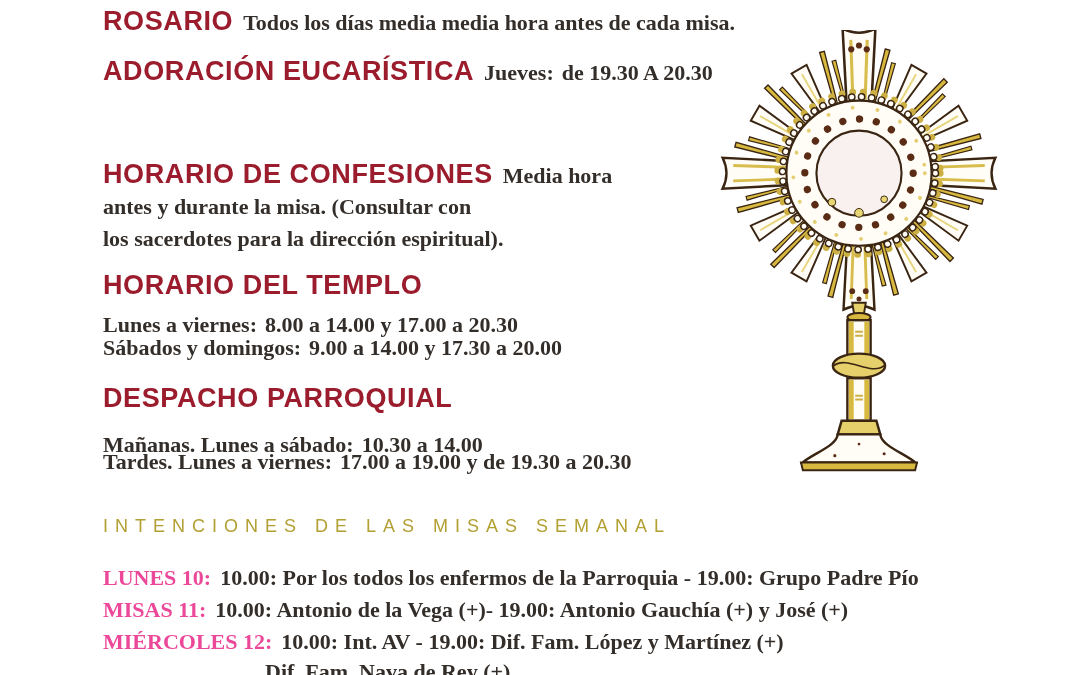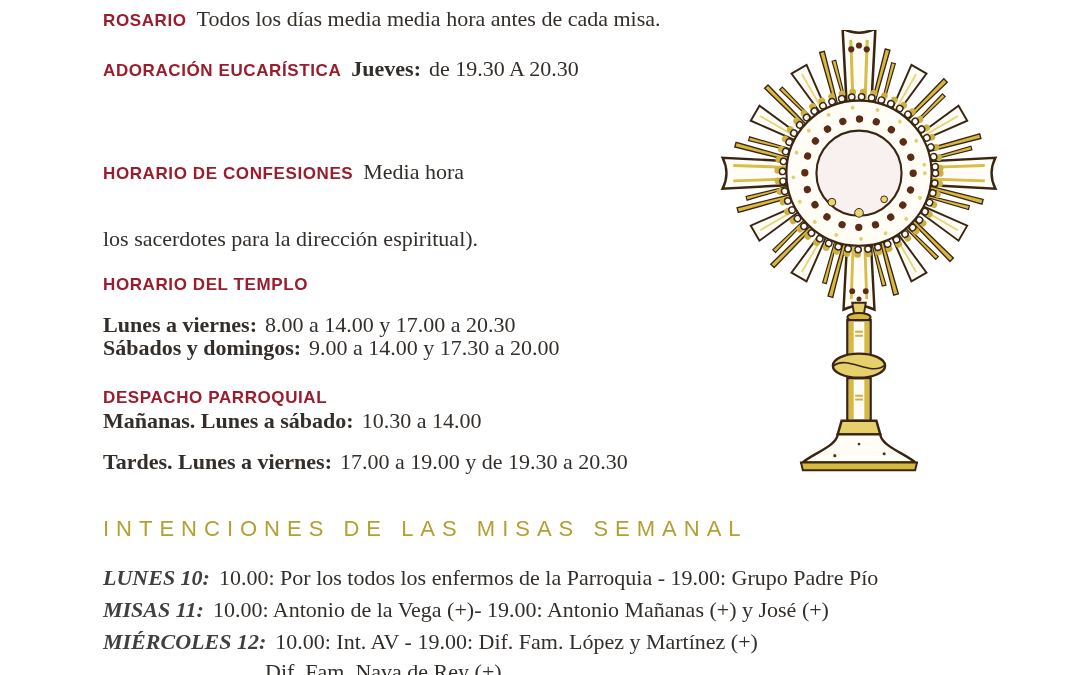--- a/index.html
+++ b/index.html
@@ -13,46 +13,45 @@
   }
   .row{
     position:absolute;
     left:103px;
     white-space:nowrap;
     line-height:1.15;
     font-size:22px;
   }
   .h{ 
     font-family:"Liberation Sans", sans-serif;
-    font-size:17px;
+    font-size:27px;
     font-weight:600;
     letter-spacing:0.6px;
     color:#9b1c2c;
     margin-right:10px;
   }
   .b{ 
     font-weight:bold;
     margin-right:8px;
     text-align:right;
   }
   .t{ 
-    font-weight:normal;
+    font-weight:bold;
   }
   .gold-heading{
     font-family:"Liberation Sans", sans-serif;
-    font-size:22px;
+    font-size:18px;
     font-weight:500;
     letter-spacing:7px;
     color:#b3a033;
   }
   .d{ 
     font-weight:bold;
-    color:#404040;
+    color:#ec4899;
     margin-right:9px;
-    font-style:italic;
   }
   .illus{
     position:absolute;
     left:693px;top:30px;
     width:332px;height:445px;
   }
 </style>
 </head>
 <body>
 
@@ -63,53 +62,56 @@
   </div>
 
   <div class="row" style="top:56px">
     <span class="h">ADORACIÓN EUCARÍSTICA</span><span class="b">Jueves:</span><span class="t">de 19.30 A 20.30</span>
   </div>
 
 
   <div class="row" style="top:159px">
     <span class="h">HORARIO DE CONFESIONES</span><span class="t">Media hora</span>
   </div>
+  <div class="row" style="top:194px">
+    <span class="t">antes y durante la misa. (Consultar con</span>
+  </div>
   <div class="row" style="top:226px">
     <span class="t">los sacerdotes para la dirección espiritual).</span>
   </div>
 
   <div class="row" style="top:270px">
     <span class="h">HORARIO DEL TEMPLO</span>
   </div>
   <div class="row" style="top:312px">
     <span class="b">Lunes a viernes:</span><span class="t">8.00 a 14.00 y 17.00 a 20.30</span>
   </div>
   <div class="row" style="top:335px">
     <span class="b">Sábados y domingos:</span><span class="t">9.00 a 14.00 y 17.30 a 20.00</span>
   </div>
 
   <div class="row" style="top:383px">
     <span class="h">DESPACHO PARROQUIAL</span>
   </div>
-  <div class="row" style="top:408px">
+  <div class="row" style="top:432px">
     <span class="b">Mañanas. Lunes a sábado:</span><span class="t">10.30 a 14.00</span>
   </div>
   <div class="row" style="top:449px">
     <span class="b">Tardes. Lunes a viernes:</span><span class="t">17.00 a 19.00 y de 19.30 a 20.30</span>
   </div>
 
   <div class="row gold-heading" style="top:516px">
     <span>INTENCIONES DE LAS MISAS SEMANAL</span>
   </div>
 
   <div class="row" style="top:565px">
     <span class="d">LUNES 10:</span><span class="t">10.00: Por los todos los enfermos de la Parroquia - 19.00: Grupo Padre Pío</span>
   </div>
   <div class="row" style="top:597px">
-    <span class="d">MISAS 11:</span><span class="t">10.00: Antonio de la Vega (+)- 19.00: Antonio Mañanas (+) y José (+)</span>
+    <span class="d">MISAS 11:</span><span class="t">10.00: Antonio de la Vega (+)- 19.00: Antonio Gauchía (+) y José (+)</span>
   </div>
   <div class="row" style="top:629px">
     <span class="d">MIÉRCOLES 12:</span><span class="t">10.00: Int. AV - 19.00: Dif. Fam. López y Martínez (+)</span>
   </div>
   <div class="row" style="top:659px;left:265px">
     <span class="t">Dif. Fam. Nava de Rey (+)</span>
   </div>
 
   <svg class="illus" viewBox="0 0 340 460" aria-hidden="true">
     <defs>

